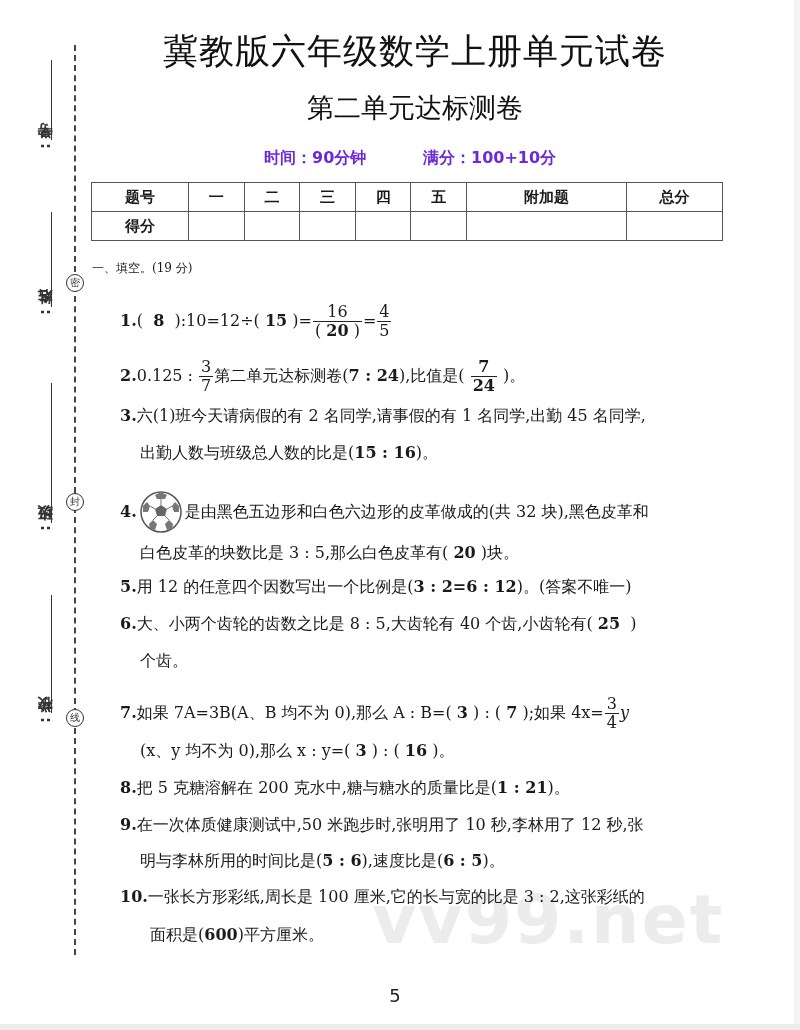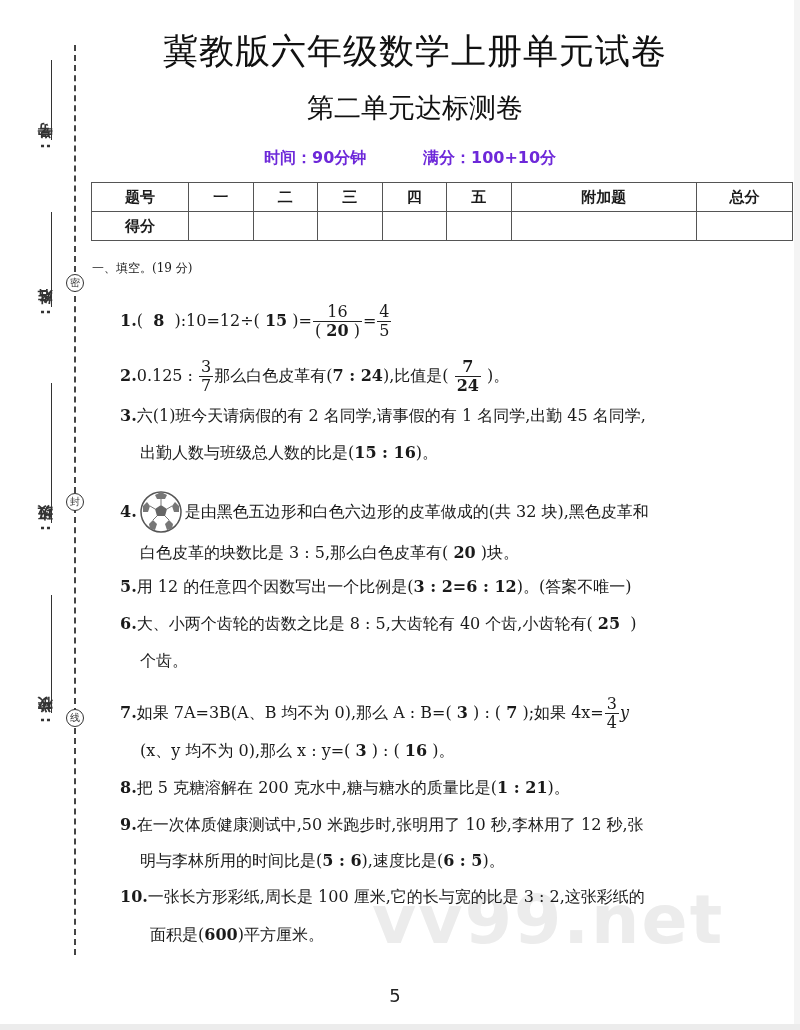--- a/index.html
+++ b/index.html
@@ -23,21 +23,21 @@
 
   
   .title { position: absolute; left: 0; width: 830px; top: 28px; text-align: center;
            font-size: 35px; font-family: "DejaVu Sans", sans-serif; letter-spacing: 1px; color: #111; }
   .subtitle { position: absolute; left: 0; width: 830px; top: 90px; text-align: center;
               font-size: 27px; font-family: "DejaVu Sans", sans-serif; color: #111; }
   .meta { position: absolute; top: 148px; font-size: 16px; font-weight: bold;
           font-family: "DejaVu Sans", sans-serif; color: #6d28d9; }
 
   
-  table.score { position: absolute; left: 91px; top: 182px; width: 702px; border-collapse: collapse;
+  table.score { position: absolute; left: 91px; top: 182px; width: 632px; border-collapse: collapse;
                 font-family: "DejaVu Sans", sans-serif; font-size: 15px; font-weight: bold; }
   table.score td { border: 1.5px solid #555; height: 28px; text-align: center; padding: 0; }
 
   
   .section { position: absolute; left: 92px; top: 260px; font-size: 12px; }
   .q { position: absolute; left: 120px; font-size: 16px; white-space: nowrap; line-height: 20px; }
   .q .num { font-weight: bold; }
   .ans { font-weight: bold; }
   .frac { display: inline-block; vertical-align: middle; text-align: center; line-height: 18px; margin: 0 1px; }
   .frac .n { display: block; border-bottom: 1.5px solid #222; padding: 0 2px; }
@@ -98,21 +98,21 @@
 </tbody>
   </table>
 
 <div class="section">一、填空。(19 分)</div>
 
 <div class="q" style="top:303px">
   <span class="num">1.</span>(&nbsp;&nbsp;<span class="ans">8</span>&nbsp;&nbsp;)<span>:10=12÷(</span>&nbsp;<span class="ans">15</span>&nbsp;<span>)=</span><span class="frac"><span class="n">16</span><span class="d">(&nbsp;<b>20</b>&nbsp;)</span></span><span>=</span><span class="frac"><span class="n">4</span><span class="d">5</span></span>
 </div>
 
 <div class="q" style="top:358px">
-  <span class="num">2.</span><span>0.125 : </span><span class="frac"><span class="n">3</span><span class="d">7</span></span><span>那么白色皮革有(</span><span class="ans">7 : 24</span><span>),比值是(</span>&nbsp;<span class="frac ans"><span class="n">7</span><span class="d">24</span></span>&nbsp;<span>)。</span>
+  <span class="num">2.</span><span>0.125 : </span><span class="frac"><span class="n">3</span><span class="d">7</span></span><span>第二单元达标测卷(</span><span class="ans">7 : 24</span><span>),比值是(</span>&nbsp;<span class="frac ans"><span class="n">7</span><span class="d">24</span></span>&nbsp;<span>)。</span>
 </div>
 
 <div class="q" style="top:406px">
   <span class="num">3.</span><span>六(1)班今天请病假的有 2 名同学,请事假的有 1 名同学,出勤 45 名同学,</span>
 </div>
 <div class="q" style="top:443px;left:140px">
   <span>出勤人数与班级总人数的比是(</span><span class="ans">15 : 16</span><span>)。</span>
 </div>
 
 <div class="q" style="top:490px">

